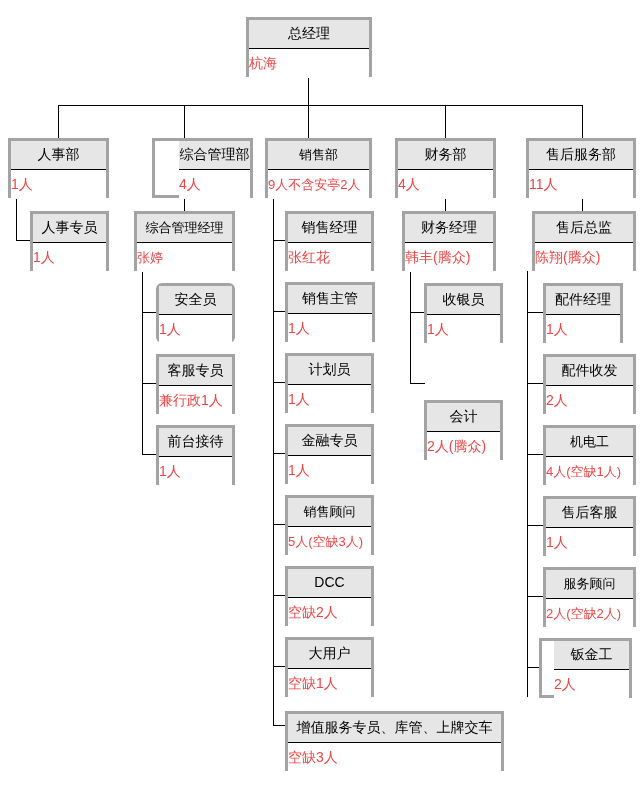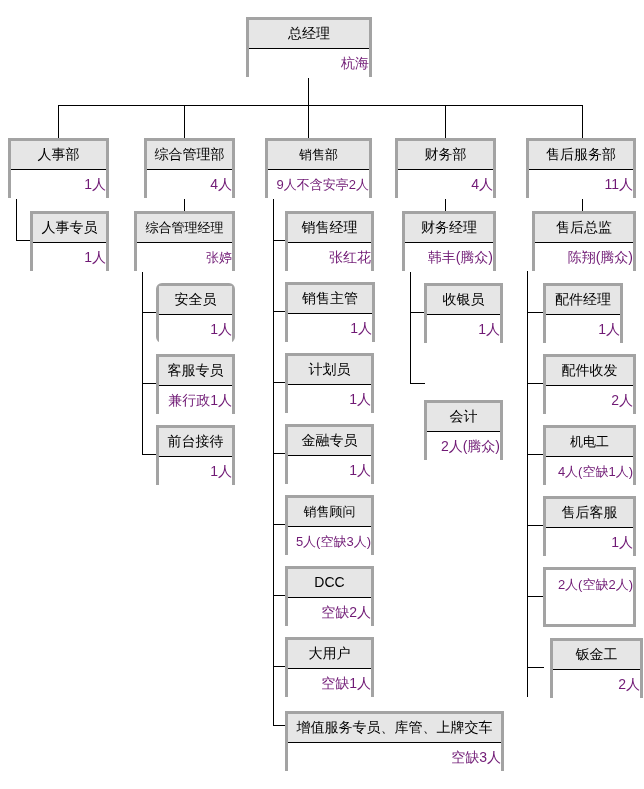--- a/index.html
+++ b/index.html
@@ -31,24 +31,24 @@
     border-bottom: 1px solid #000000;
     font-size: 14px;
     color: #000000;
     white-space: nowrap;
     overflow: hidden;
   }
   .node .sub {
     box-sizing: border-box;
     height: 29px;
     line-height: 29px;
-    text-align: right;
+    text-align: left;
     background: #ffffff;
     font-size: 14px;
-    color: #701a75;
+    color: #ef4444;
     white-space: nowrap;
     overflow: hidden;
   }
   .node.small .title, .node.small .sub { font-size: 13px; }
   .link {
     position: absolute;
     background: #000000;
     z-index: 1;
   }
   .link.v { width: 1px; }
@@ -72,21 +72,21 @@
   <div class="link v" style="left:184px; top:105px; width:1px; height:33px;"></div>
   <div class="link v" style="left:308px; top:77px; width:1px; height:61px;"></div>
   <div class="link v" style="left:445px; top:105px; width:1px; height:33px;"></div>
   <div class="link v" style="left:582px; top:105px; width:1px; height:33px;"></div>
 
   <div class="node" style="left:8px; top:138px; width:101px; height:60px;">
     <div class="title">人事部</div>
     <div class="sub">1人</div>
   </div>
 
-  <div class="node" style="left:144px; top:138px; width:91px; height:60px;">
+  <div class="node" style="left:152px; top:138px; width:101px; height:60px;padding-left:24px;">
     <div class="title">综合管理部</div>
     <div class="sub">4人</div>
   </div>
 
   <div class="node small" style="left:265px; top:138px; width:107px; height:60px;">
     <div class="title">销售部</div>
     <div class="sub">9人不含安亭2人</div>
   </div>
 
   <div class="node" style="left:395px; top:138px; width:101px; height:60px;">
@@ -217,20 +217,21 @@
   </div>
   <div class="node small" style="left:543px; top:425px; width:93px; height:60px;">
     <div class="title">机电工</div>
     <div class="sub">4人(空缺1人)</div>
   </div>
   <div class="node" style="left:543px; top:496px; width:93px; height:60px;">
     <div class="title">售后客服</div>
     <div class="sub">1人</div>
   </div>
   <div class="node small" style="left:543px; top:567px; width:93px; height:60px;">
+    <div class="title">服务顾问</div>
     <div class="sub">2人(空缺2人)</div>
   </div>
-  <div class="node" style="left:550px; top:638px; width:93px; height:60px;">
+  <div class="node" style="left:539px; top:638px; width:93px; height:60px;padding-left:12px;">
     <div class="title">钣金工</div>
     <div class="sub">2人</div>
   </div>
 
 </div>
 
 </body></html>

